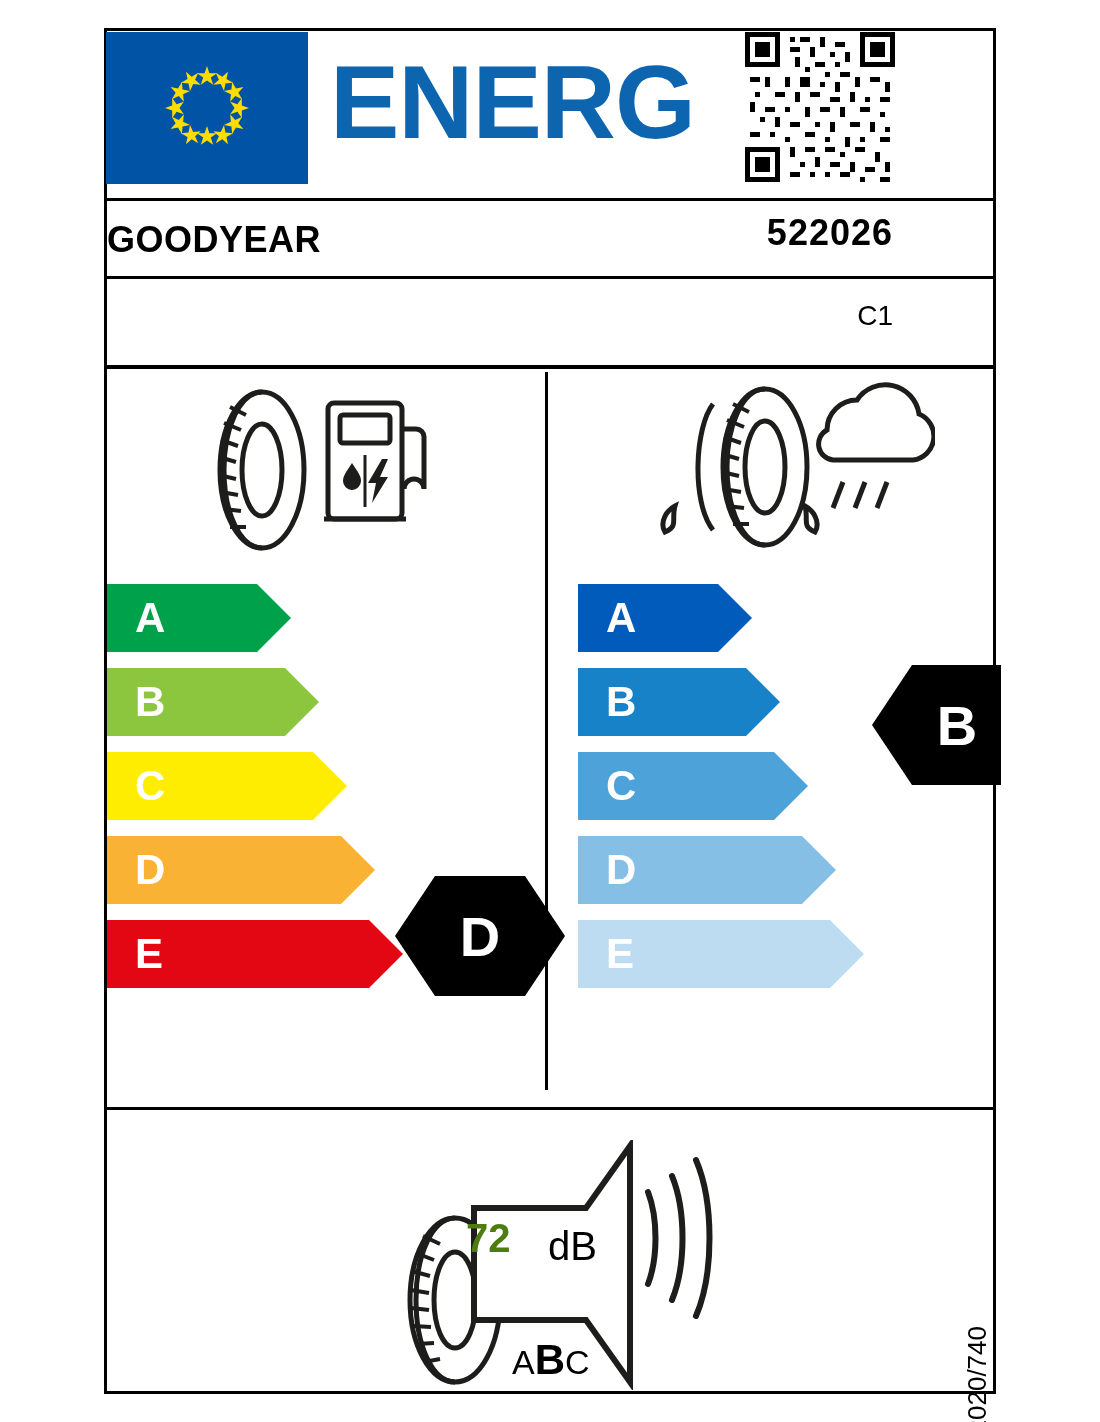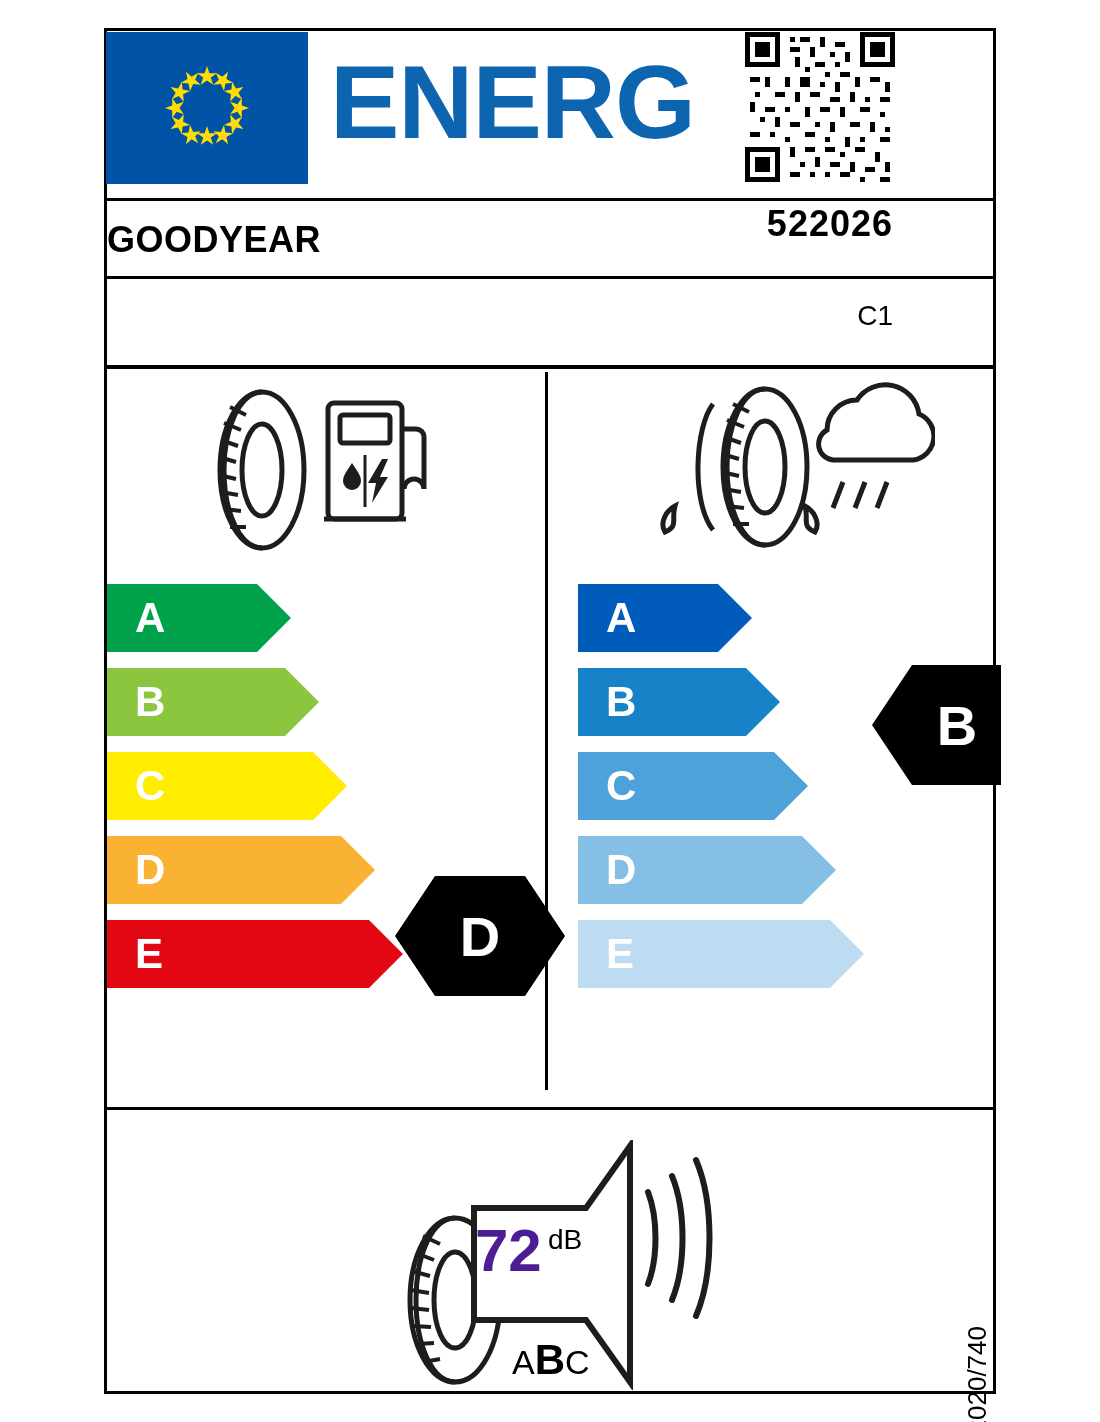--- a/index.html
+++ b/index.html
@@ -36,21 +36,21 @@
   .qr{
     position:absolute;right:106px;top:32px;width:150px;height:150px;
   }
   
   .rule{position:absolute;background:#000;}
   .brand{
     position:absolute;left:107px;top:219px;
     font-size:36px;font-weight:bold;color:#000;letter-spacing:0.5px;
   }
   .artnr{
-    position:absolute;right:108px;top:203px;
+    position:absolute;right:108px;top:212px;
     font-size:36px;font-weight:bold;color:#000;letter-spacing:1px;
   }
   .size{
     position:absolute;left:107px;top:298px;
     font-size:42px;font-weight:normal;color:#000;letter-spacing:0.5px;
   }
   .cls{
     position:absolute;right:108px;top:300px;
     font-size:28px;color:#000;
   }
@@ -92,25 +92,25 @@
     width:0;height:0;border-top:60px solid transparent;border-bottom:60px solid transparent;
     border-left:40px solid #000;
   }
   
   .noise-rule{
     position:absolute;left:107px;top:1107px;width:886px;height:3px;background:#000;
   }
   .noise-wrap{position:absolute;left:380px;top:1140px;width:340px;height:250px;}
   .db-text{
     position:absolute;left:466px;top:1216px;
-    font-size:60px;font-weight:bold;color:#4c1d95;margin-left:9px;
+    font-size:40px;font-weight:bold;color:#4d7c0f;
   }
   .db-unit{
     position:absolute;left:548px;top:1224px;
-    font-size:28px;color:#000;
+    font-size:40px;color:#000;
   }
   .abc{
     position:absolute;left:512px;top:1336px;font-size:34px;color:#000;
   }
   .abc b{font-size:42px;}
   .sidecode{
     position:absolute;right:8px;bottom:96px;
     font-size:26px;color:#000;
     transform:rotate(-90deg);transform-origin:100% 100%;
     white-space:nowrap;

